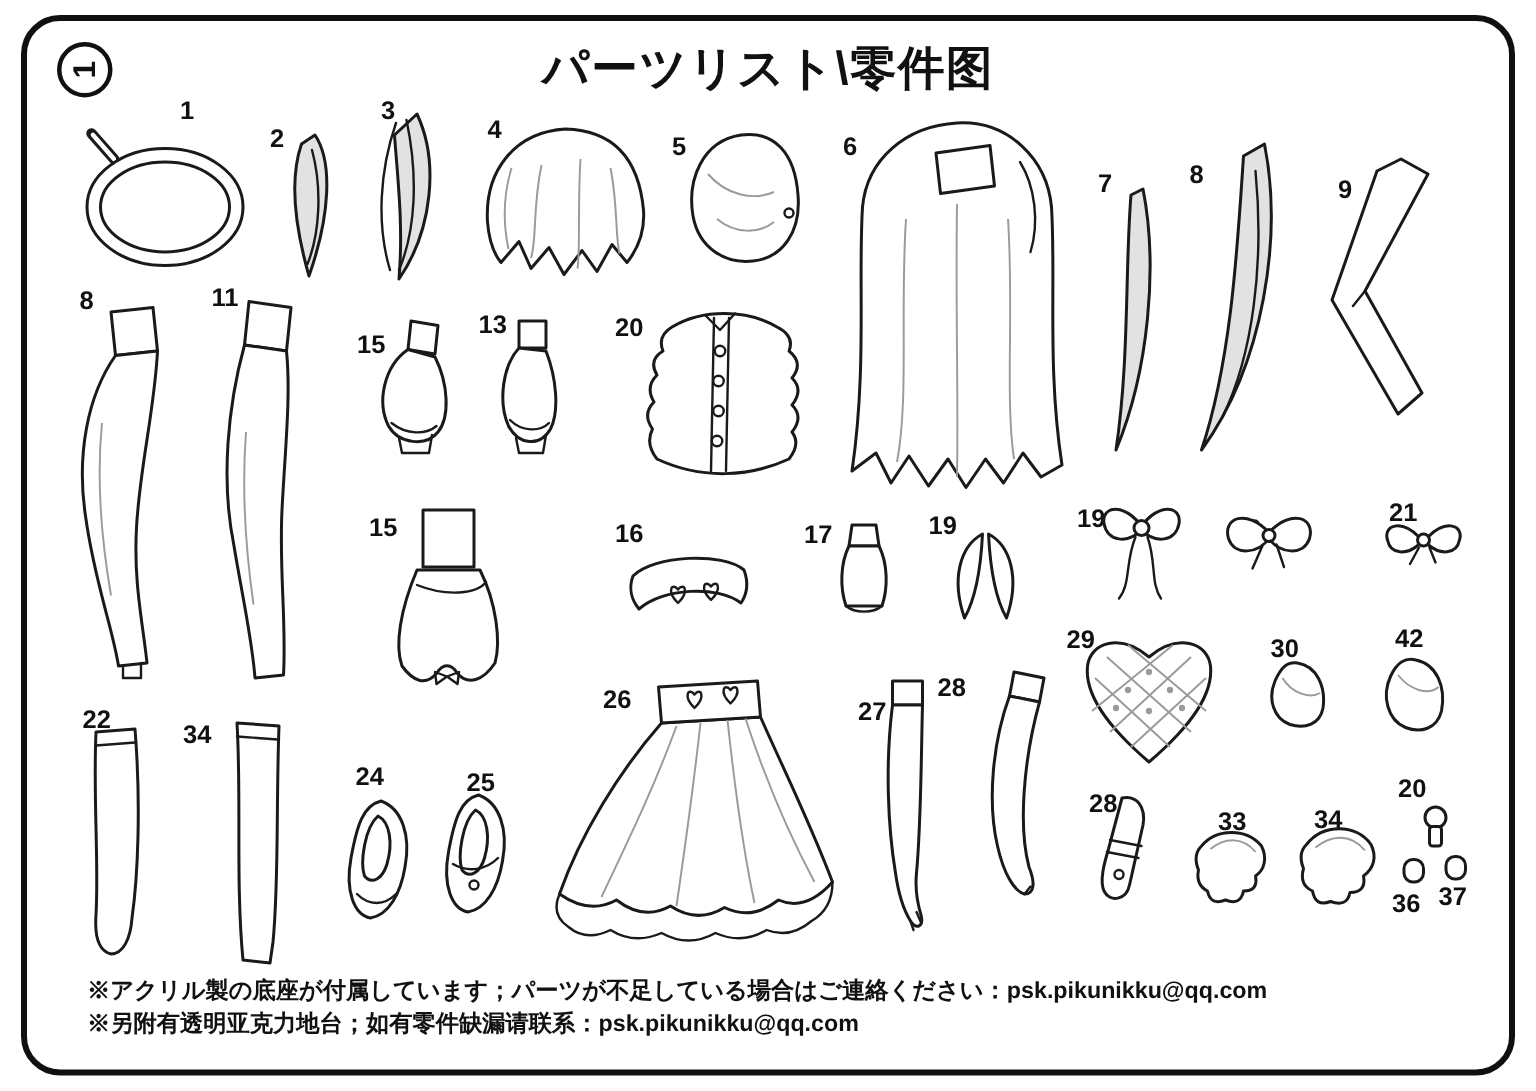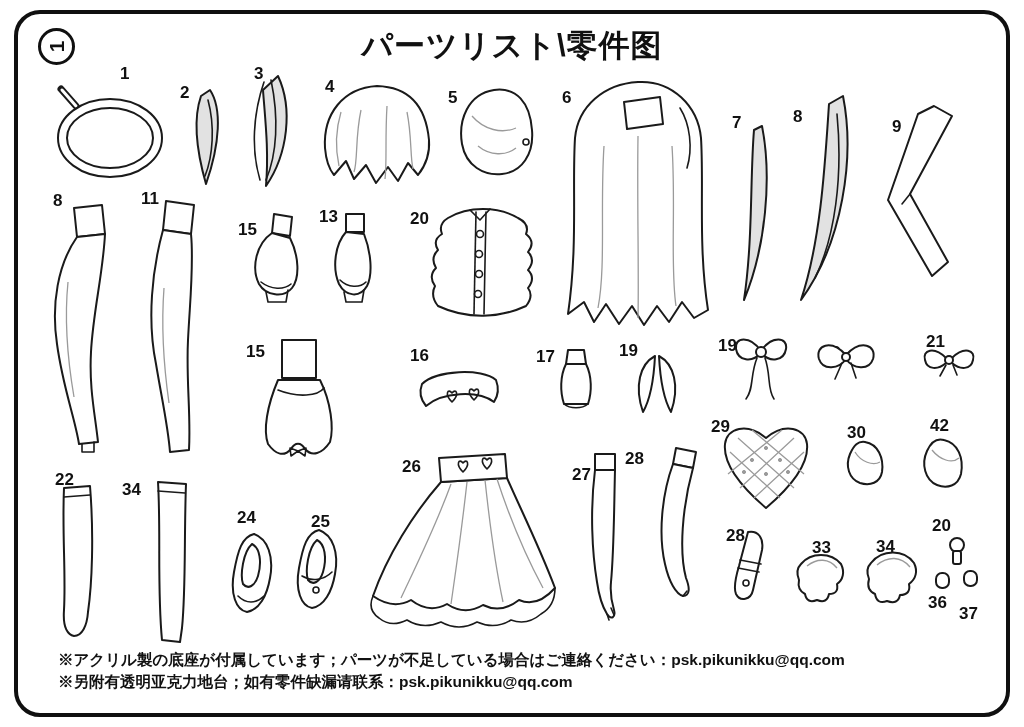--- a/index.html
+++ b/index.html
@@ -64,21 +64,21 @@
 <span class="num" style="left:572px;top:465px">27</span>
 <span class="num" style="left:625px;top:449px">28</span>
 <span class="num" style="left:711px;top:417px">29</span>
 <span class="num" style="left:847px;top:423px">30</span>
 <span class="num" style="left:930px;top:416px">42</span>
 <span class="num" style="left:726px;top:526px">28</span>
 <span class="num" style="left:812px;top:538px">33</span>
 <span class="num" style="left:876px;top:537px">34</span>
 <span class="num" style="left:932px;top:516px">20</span>
 <span class="num" style="left:928px;top:593px">36</span>
-<span class="num" style="left:959px;top:604px">37</span>
+<span class="num" style="left:959px;top:588px">37</span>
 
 <div class="part" style="left:52px;top:84px;width:112px;height:96px">
   <svg viewBox="0 0 112 96">
       <line x1="24" y1="22" x2="9" y2="5" style="stroke:#1a1a1a;stroke-width:7;stroke-linecap:round"></line>
       <line x1="24" y1="22" x2="10" y2="6" style="stroke:#fff;stroke-width:3;stroke-linecap:round"></line>
       <ellipse class="o" cx="58" cy="54" rx="52" ry="39"></ellipse>
       <ellipse class="o" cx="58" cy="54" rx="43" ry="30"></ellipse>
     </svg>
 </div>
 <div class="part" style="left:186px;top:86px;width:42px;height:102px">

